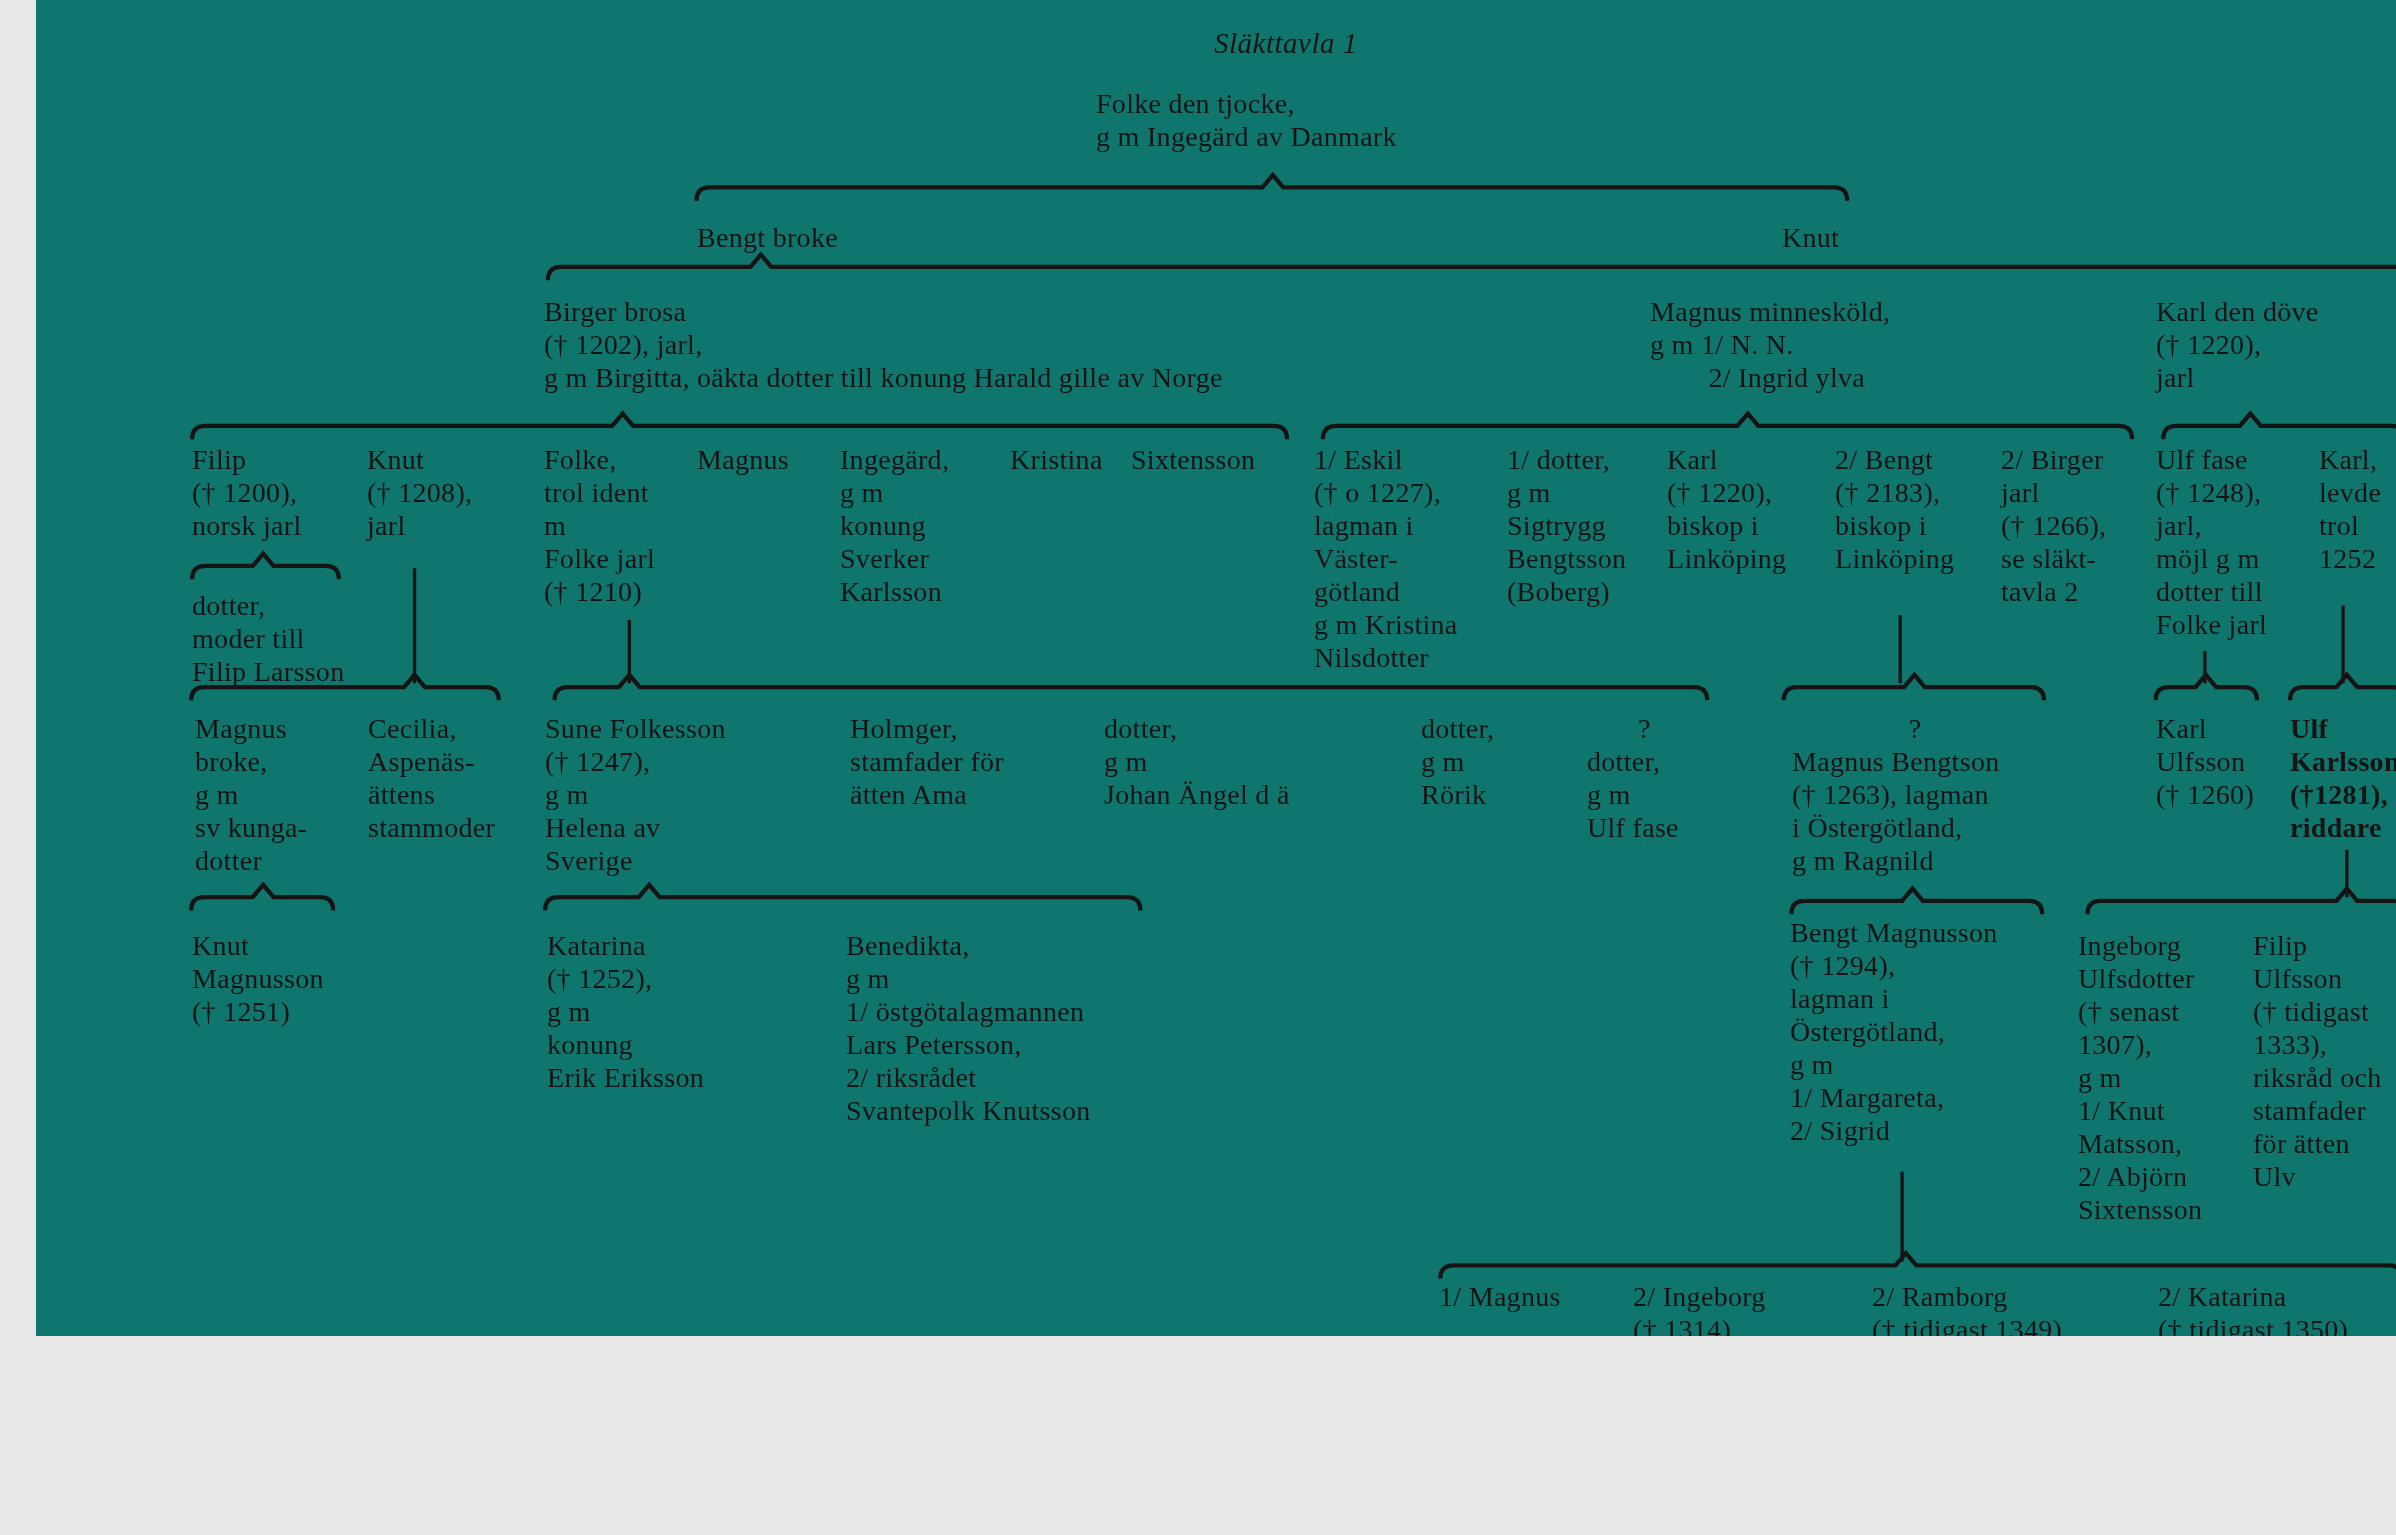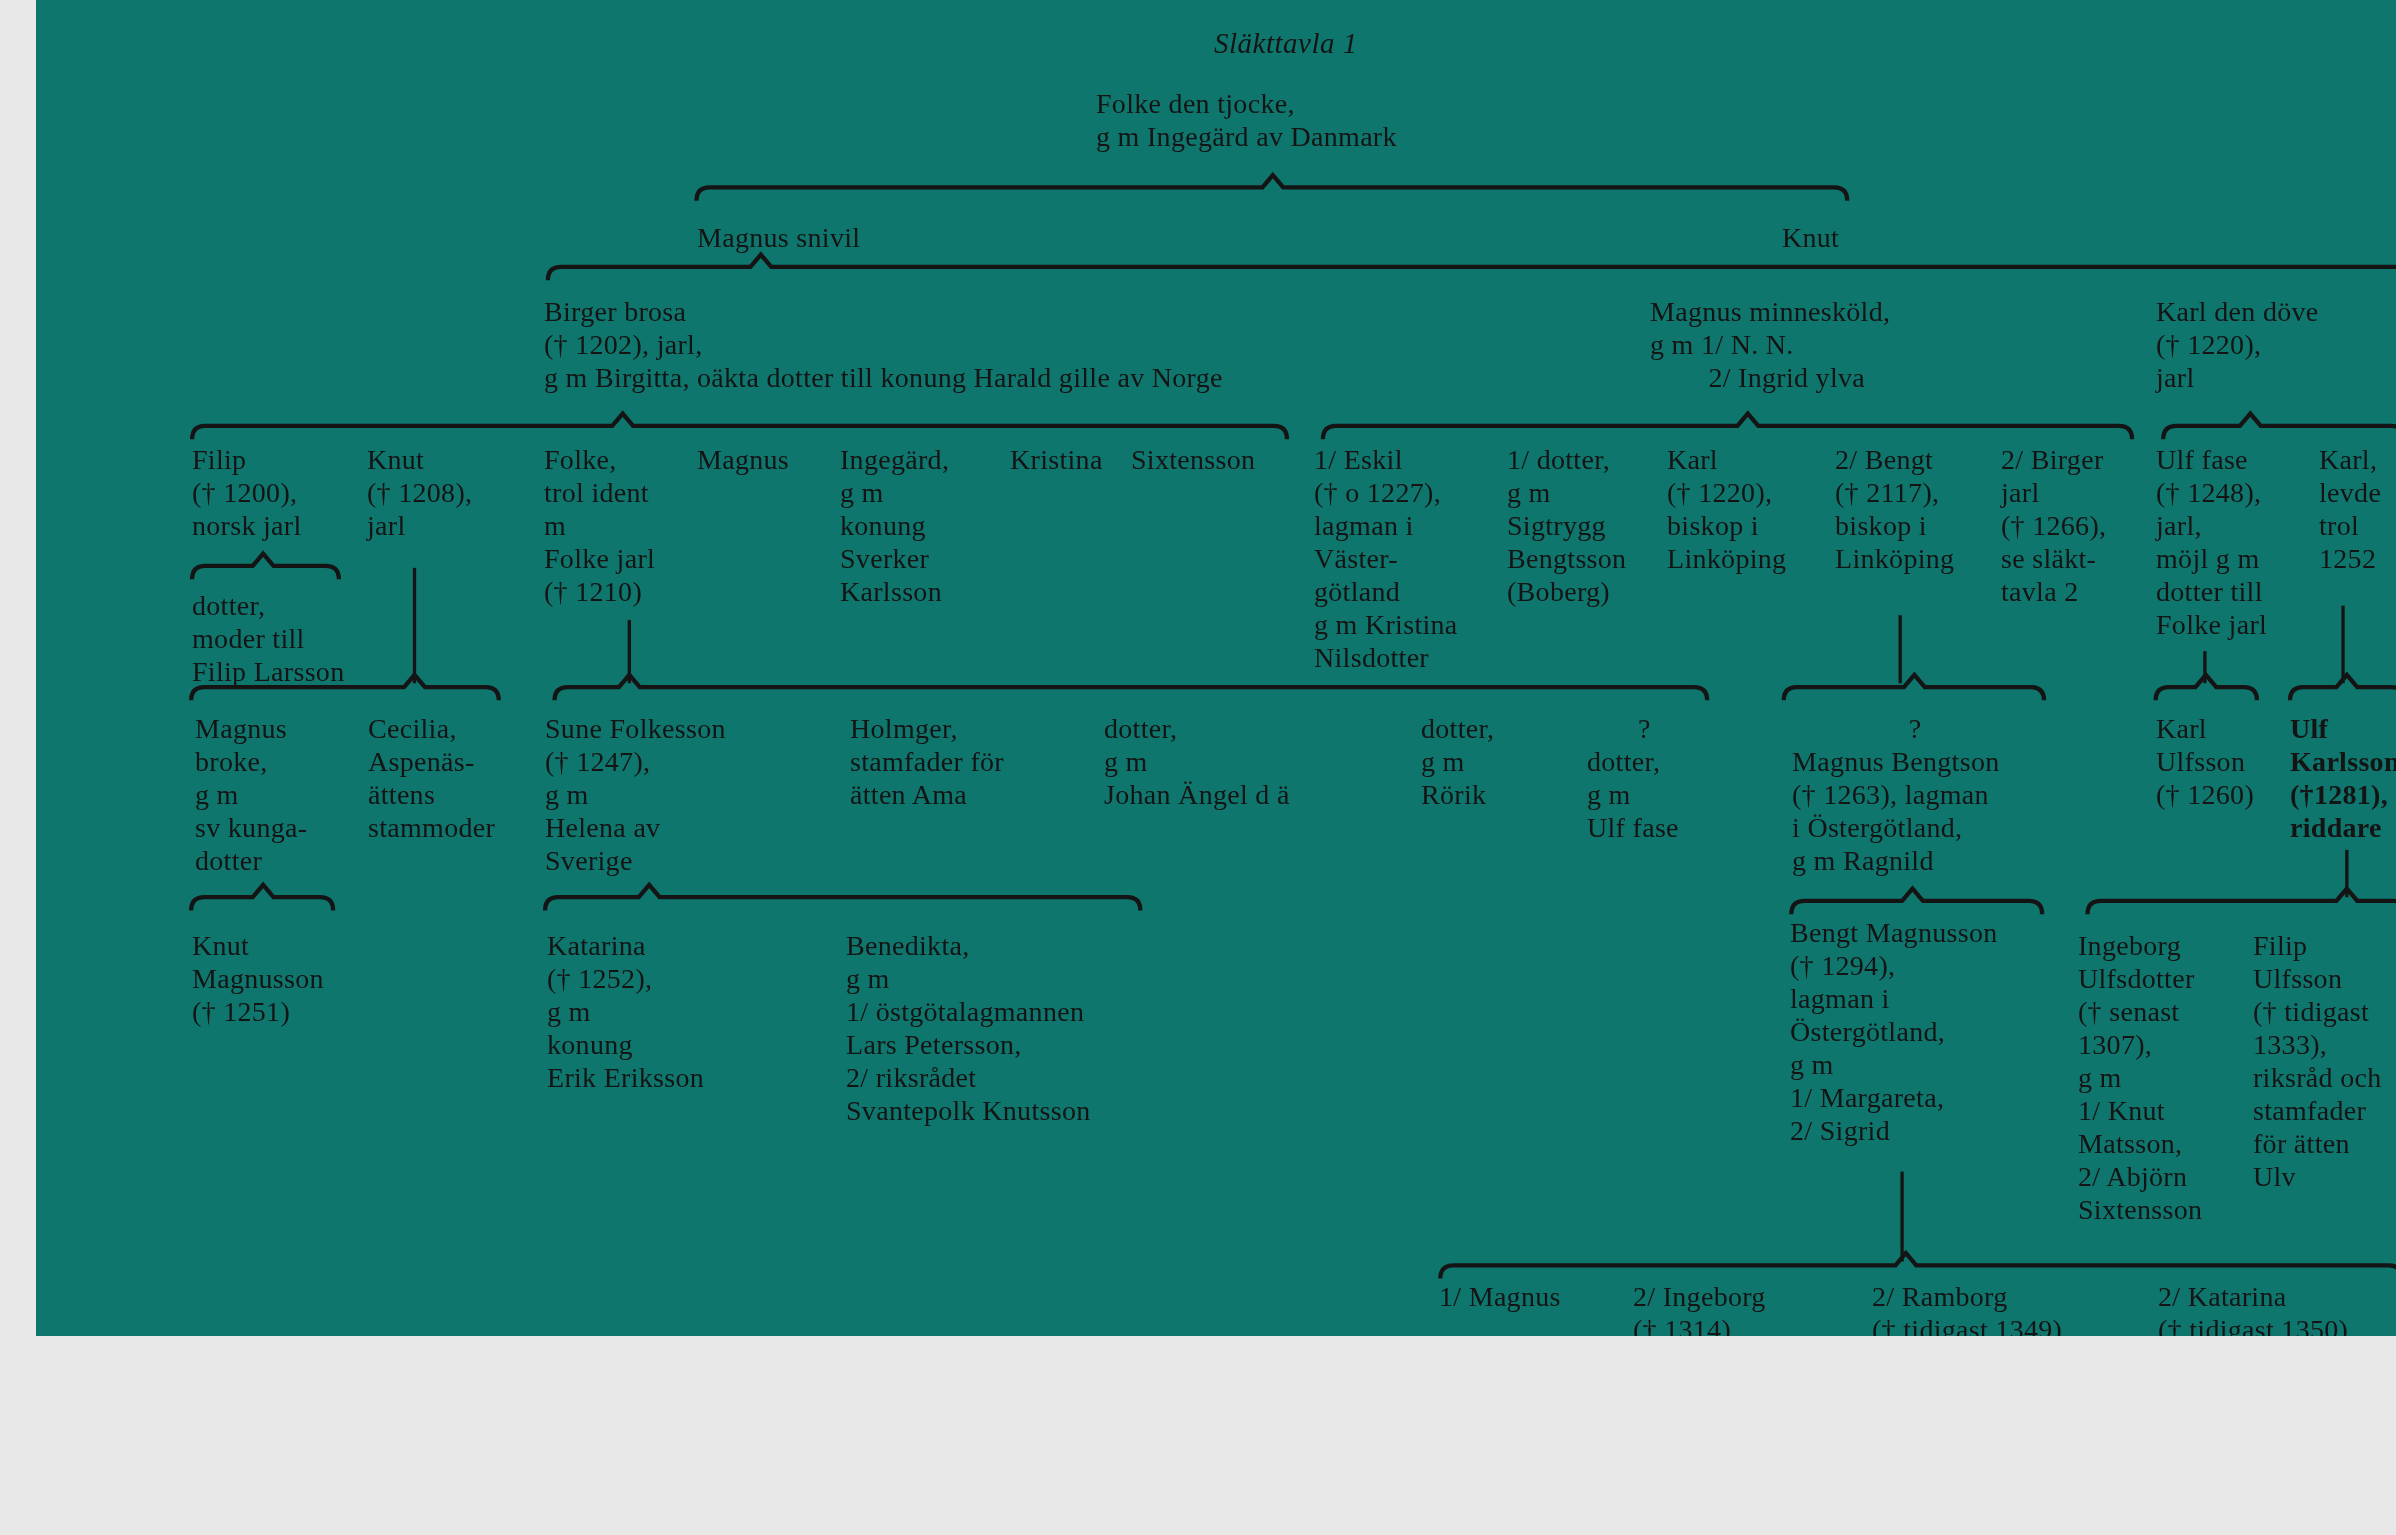--- a/index.html
+++ b/index.html
@@ -62,21 +62,21 @@
       <path class="descent" d="M 627 655 L 627 722"></path>
       <path class="descent" d="M 1970 650 L 1970 722"></path>
       <path class="descent" d="M 2292 688 L 2292 722"></path>
       <path class="descent" d="M 2438 640 L 2438 722"></path>
       <path class="descent" d="M 2442 898 L 2442 948"></path>
       <path class="descent" d="M 1972 1238 L 1972 1333"></path>
     </svg>
   <div id="tree-layer">
       <div class="node" style="left: 1060px; top: 87px;">Folke den tjocke,
 g m Ingegärd av Danmark</div>
-      <div class="node" style="left: 661px; top: 221px;">Magnus snivil</div>
+      <div class="node" style="left: 661px; top: 221px;">Bengt broke</div>
       <div class="node" style="left: 1746px; top: 221px;">Knut</div>
       <div class="node" style="left: 508px; top: 295px;">Birger brosa
 († 1202), jarl,
 g m Birgitta, oäkta dotter till konung Harald gille av Norge</div>
       <div class="node" style="left: 1614px; top: 295px;">Magnus minnesköld,
 g m 1/ N. N.
         2/ Ingrid ylva</div>
       <div class="node" style="left: 2120px; top: 295px;">Karl den döve
 († 1220),
 jarl</div>
@@ -109,21 +109,21 @@
       <div class="node" style="left: 1471px; top: 443px;">1/ dotter,
 g m
 Sigtrygg
 Bengtsson
 (Boberg)</div>
       <div class="node" style="left: 1631px; top: 443px;">Karl
 († 1220),
 biskop i
 Linköping</div>
       <div class="node" style="left: 1799px; top: 443px;">2/ Bengt
-(† 2117),
+(† 2183),
 biskop i
 Linköping</div>
       <div class="node" style="left: 1965px; top: 443px;">2/ Birger
 jarl
 († 1266),
 se släkt-
 tavla 2</div>
       <div class="node" style="left: 2120px; top: 443px;">Ulf fase
 († 1248),
 jarl,

